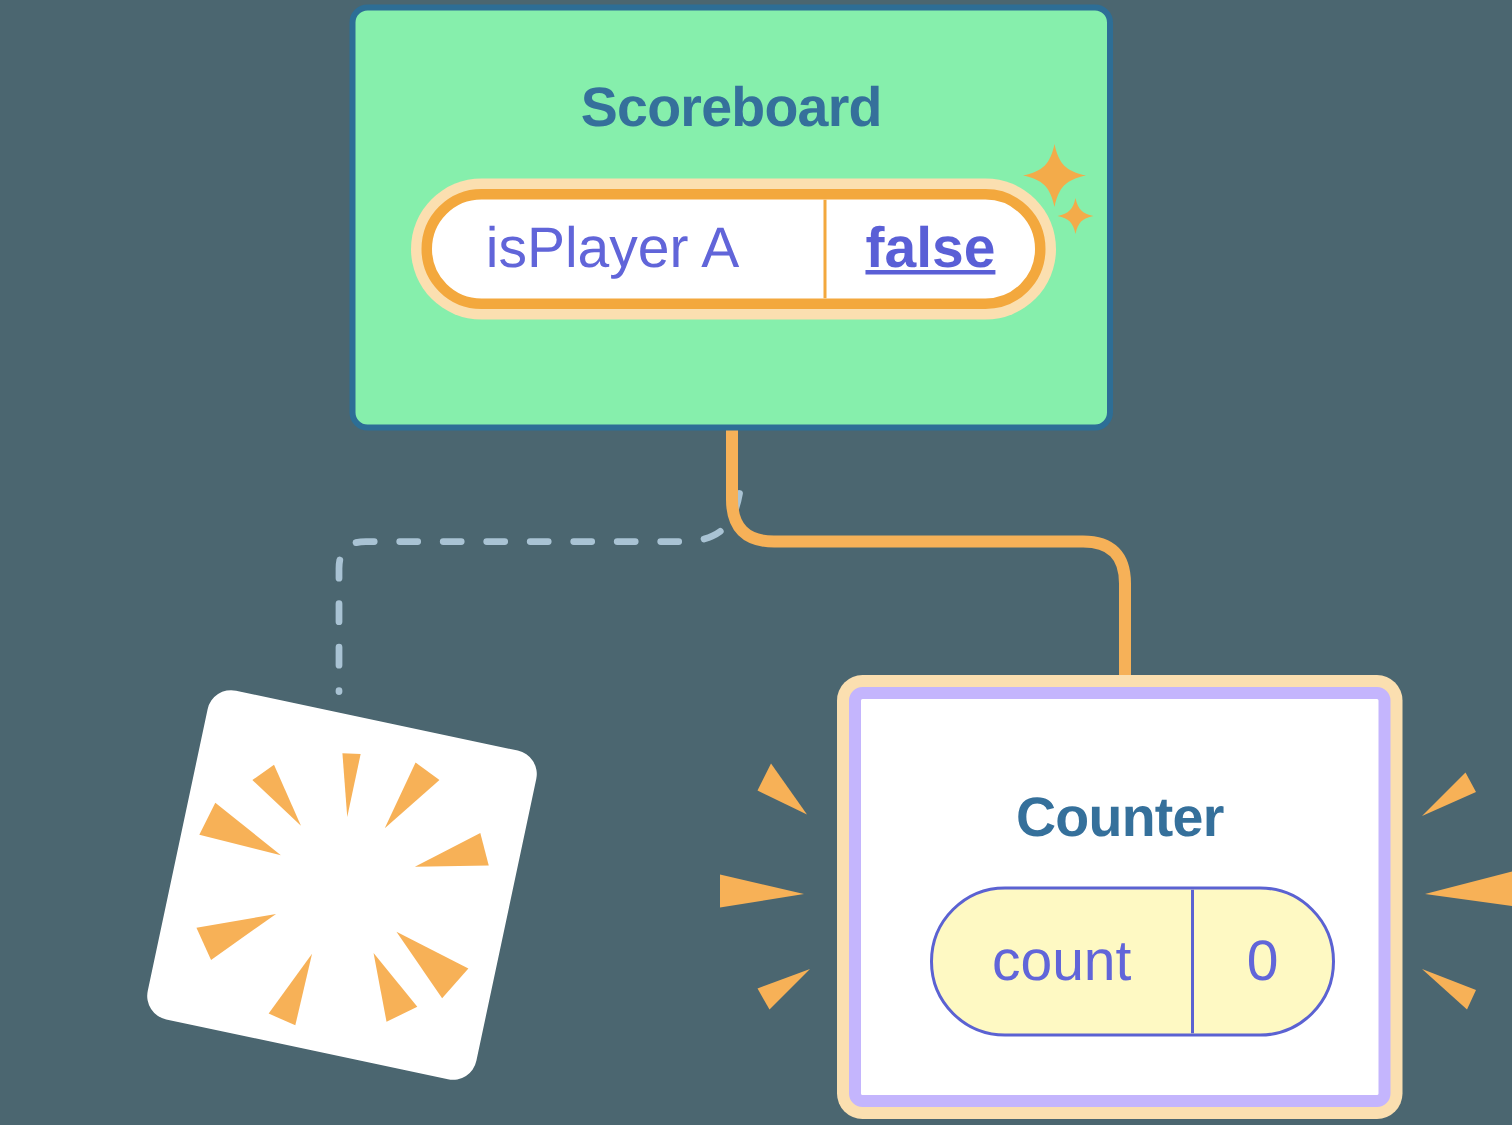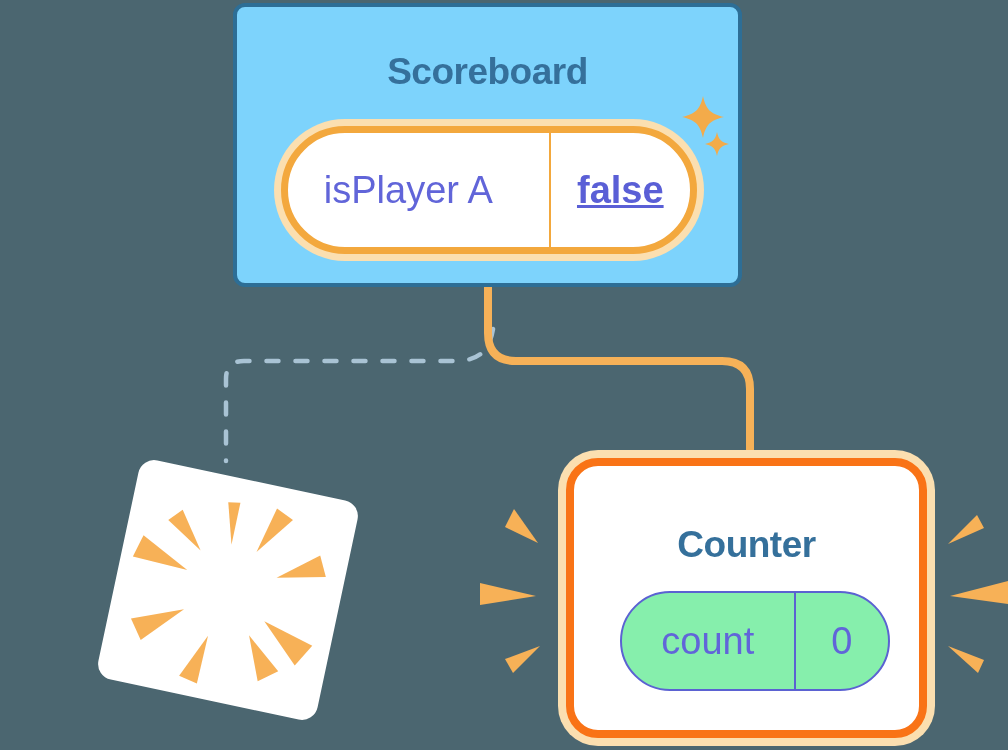--- a/index.html
+++ b/index.html
@@ -19,39 +19,39 @@
     position: absolute;
     left: 0; top: 0;
     width: 1008px; height: 750px;
     pointer-events: none;
   }
   
   .scoreboard-card {
     position: absolute;
     left: 233px; top: 3px;
     width: 509px; height: 284px;
-    background: #7dd3fc;
+    background: #86efac;
     border: 4px solid #2d6e96;
     border-radius: 12px;
   }
   .card-title {
     position: absolute;
     left: 0; right: 0;
     text-align: center;
     font-size: 37px;
     font-weight: 600;
     letter-spacing: -0.5px;
     color: #35709b;
   }
   .scoreboard-card .card-title { top: 44px; }
   
   .state-pill {
     position: absolute;
     left: 44px; top: 119px;
-    width: 416px; height: 128px;
+    width: 416px; height: 80px;
     background: #ffffff;
     border: 7px solid #f3a83d;
     box-shadow: 0 0 0 7px #fbdfb0;
     border-radius: 999px;
     display: flex;
     align-items: stretch;
     overflow: hidden;
     gap: 20px;
   }
   .state-pill .cell {
@@ -68,30 +68,30 @@
     font-weight: 700;
     color: #5a5fd6;
     text-decoration: underline;
   }
   
   .counter-card {
     position: absolute;
     left: 566px; top: 458px;
     width: 361px; height: 280px;
     background: #ffffff;
-    border: 8px solid #f97316;
+    border: 8px solid #c4b5fd;
     box-shadow: 0 0 0 8px #fbdfb0;
-    border-radius: 32px;
+    border-radius: 9px;
   }
   .counter-card .card-title { top: 58px; }
   .count-pill {
     position: absolute;
     left: 46px; top: 125px;
     width: 270px; height: 100px;
-    background: #86efac;
+    background: #fef9c3;
     border: 2.5px solid #5b62d2;
     border-radius: 999px;
     display: flex;
     align-items: stretch;
     overflow: hidden;
   }
   .count-pill .cell {
     display: flex;
     align-items: center;
     justify-content: center;

